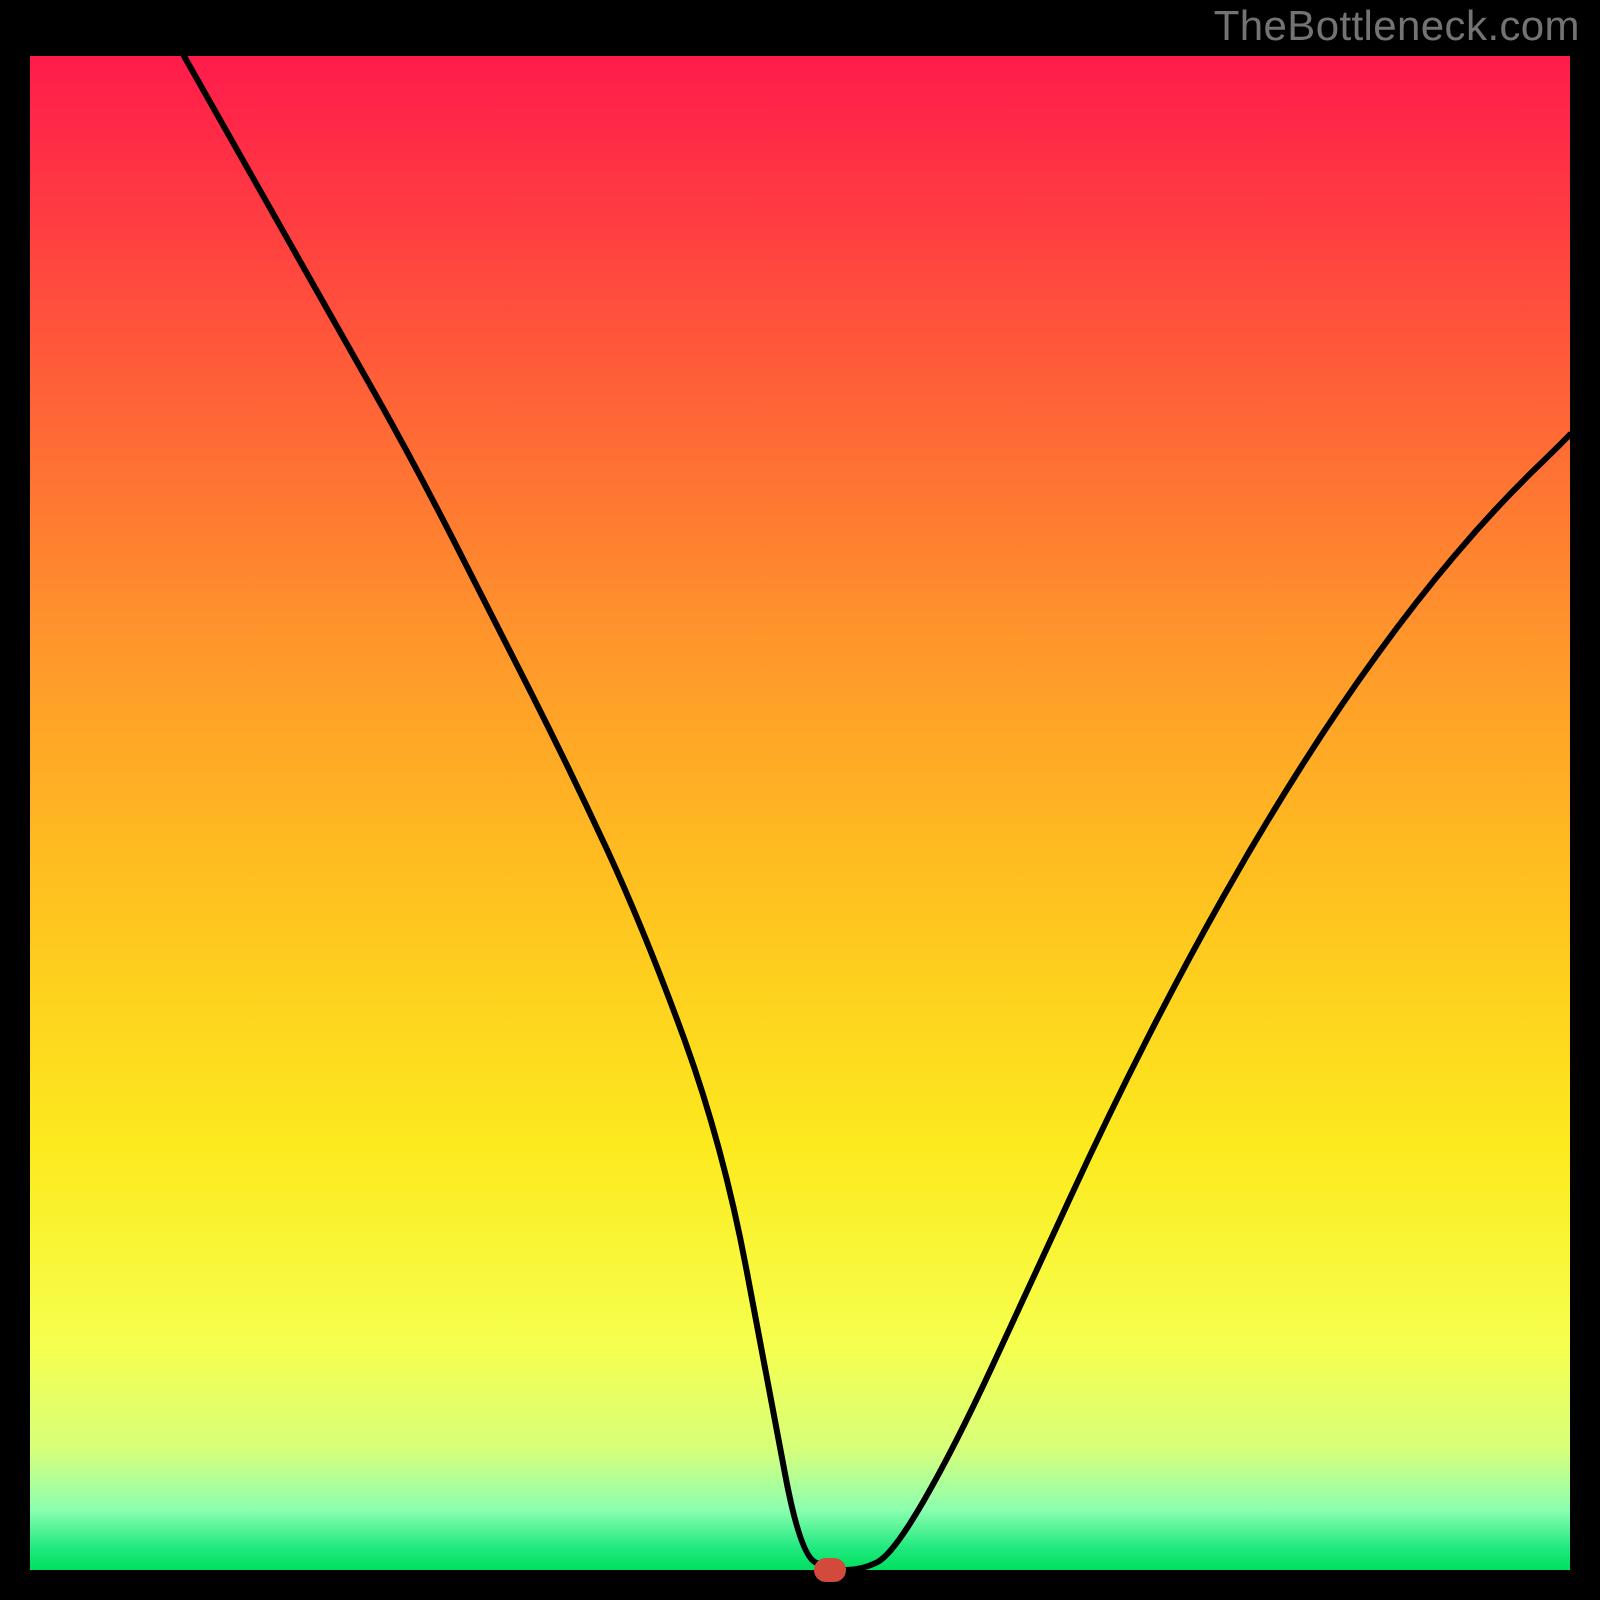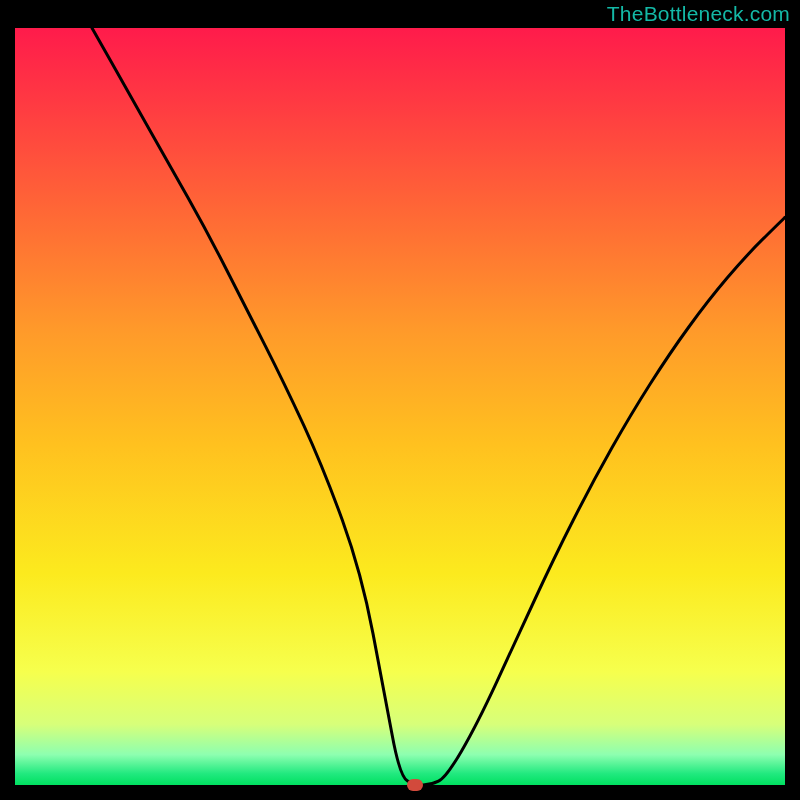--- a/index.html
+++ b/index.html
@@ -14,21 +14,21 @@
   .frame {
     position: relative;
     width: 800px;
     height: 800px;
     background: #000;
   }
   .watermark {
     position: absolute;
     top: 2px;
     right: 10px;
-    color: #14b8a6;
+    color: #737373;
     font-size: 21px;
     font-weight: 500;
     letter-spacing: 0.2px;
     user-select: none;
     text-align: right;
   }
   .plot {
     position: absolute;
     left: 15px;
     top: 28px;

